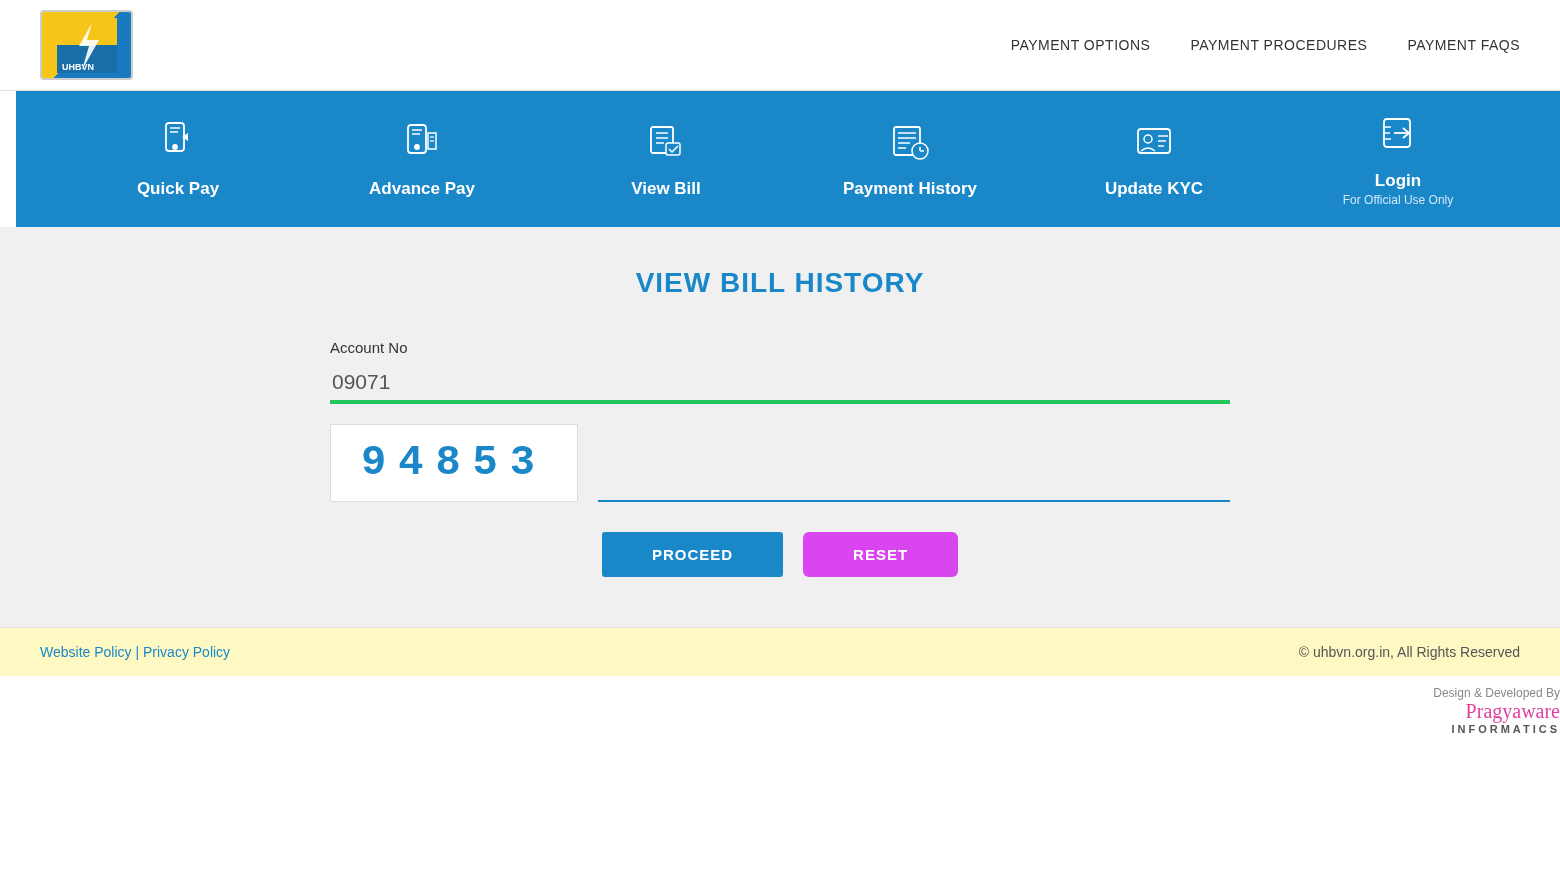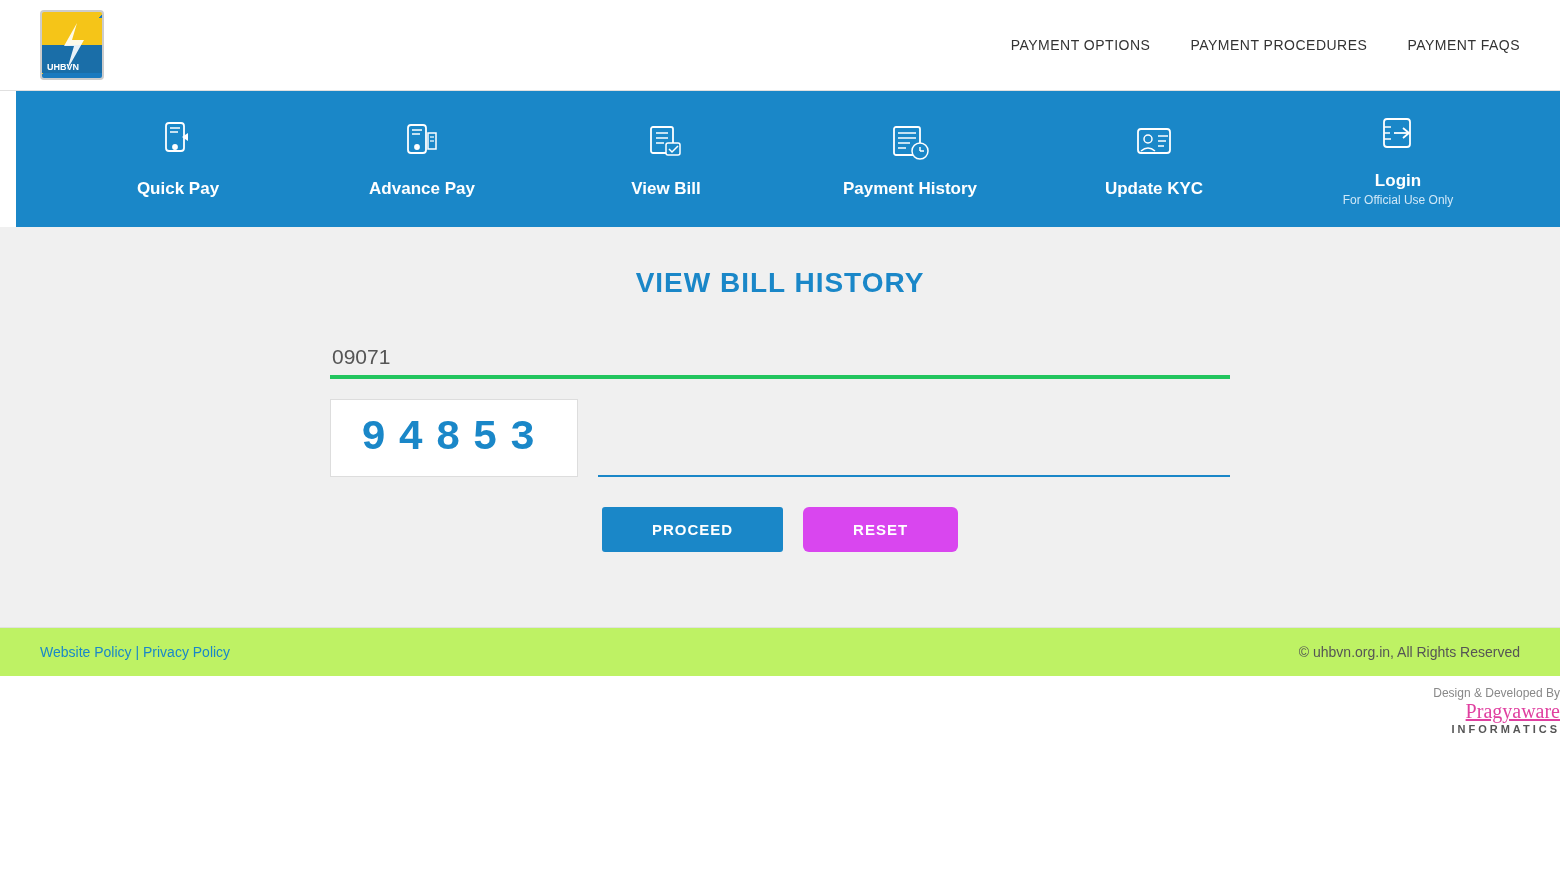--- a/index.html
+++ b/index.html
@@ -12,21 +12,21 @@
       justify-content: space-between;
       padding: 10px 40px;
       border-bottom: 1px solid #e0e0e0;
       background: #fff;
     }
     .logo-area {
       display: flex;
       align-items: center;
     }
     .logo-box {
-      width: 64px;
+      width: 93px;
       height: 70px;
       background: linear-gradient(135deg, #f5c518 50%, #1a7abf 50%);
       border: 2px solid #ccc;
       border-radius: 4px;
       display: flex;
       align-items: center;
       justify-content: center;
       overflow: hidden;
       position: relative;
     }
@@ -179,21 +179,21 @@
       padding: 14px 50px;
       font-size: 15px;
       font-weight: 700;
       letter-spacing: 1px;
       cursor: pointer;
       border-radius: 6px;
     }
 
     
     .footer {
-      background: #bef264;
+      background: #fef9c3;
       border-top: 1px solid #e0e0e0;
       padding: 16px 40px;
       display: flex;
       justify-content: space-between;
       align-items: center;
     }
     .footer-links {
       font-size: 14px;
       color: #1a87c8;
     }
@@ -213,21 +213,20 @@
       background: #fff;
     }
     .footer-developer {
       font-size: 12px;
       color: #888;
     }
     .footer-developer-brand {
       font-size: 20px;
       color: #e040a0;
       font-family: cursive;
-      text-decoration: underline;
     }
     .footer-developer-sub {
       font-size: 11px;
       letter-spacing: 3px;
       color: #555;
       font-weight: 600;
     }
 
     
     .icon-svg {
@@ -350,20 +349,21 @@
     </div>
     <span class="banner-label">Login</span>
     <span class="banner-sublabel">For Official Use Only</span>
   </div>
 </div>
 
 <main class="main-content">
   <h1 class="page-title">VIEW BILL HISTORY</h1>
 
   <div class="form-area">
+    <div class="field-label">Account No</div>
     <input type="text" class="account-input" value="09071" style="">
 
     <div class="captcha-row">
       <div class="captcha-image-box">
         <span class="captcha-text">94853</span>
       </div>
       <input type="text" class="captcha-input" placeholder="" style="">
     </div>
 
     <div class="button-row">

